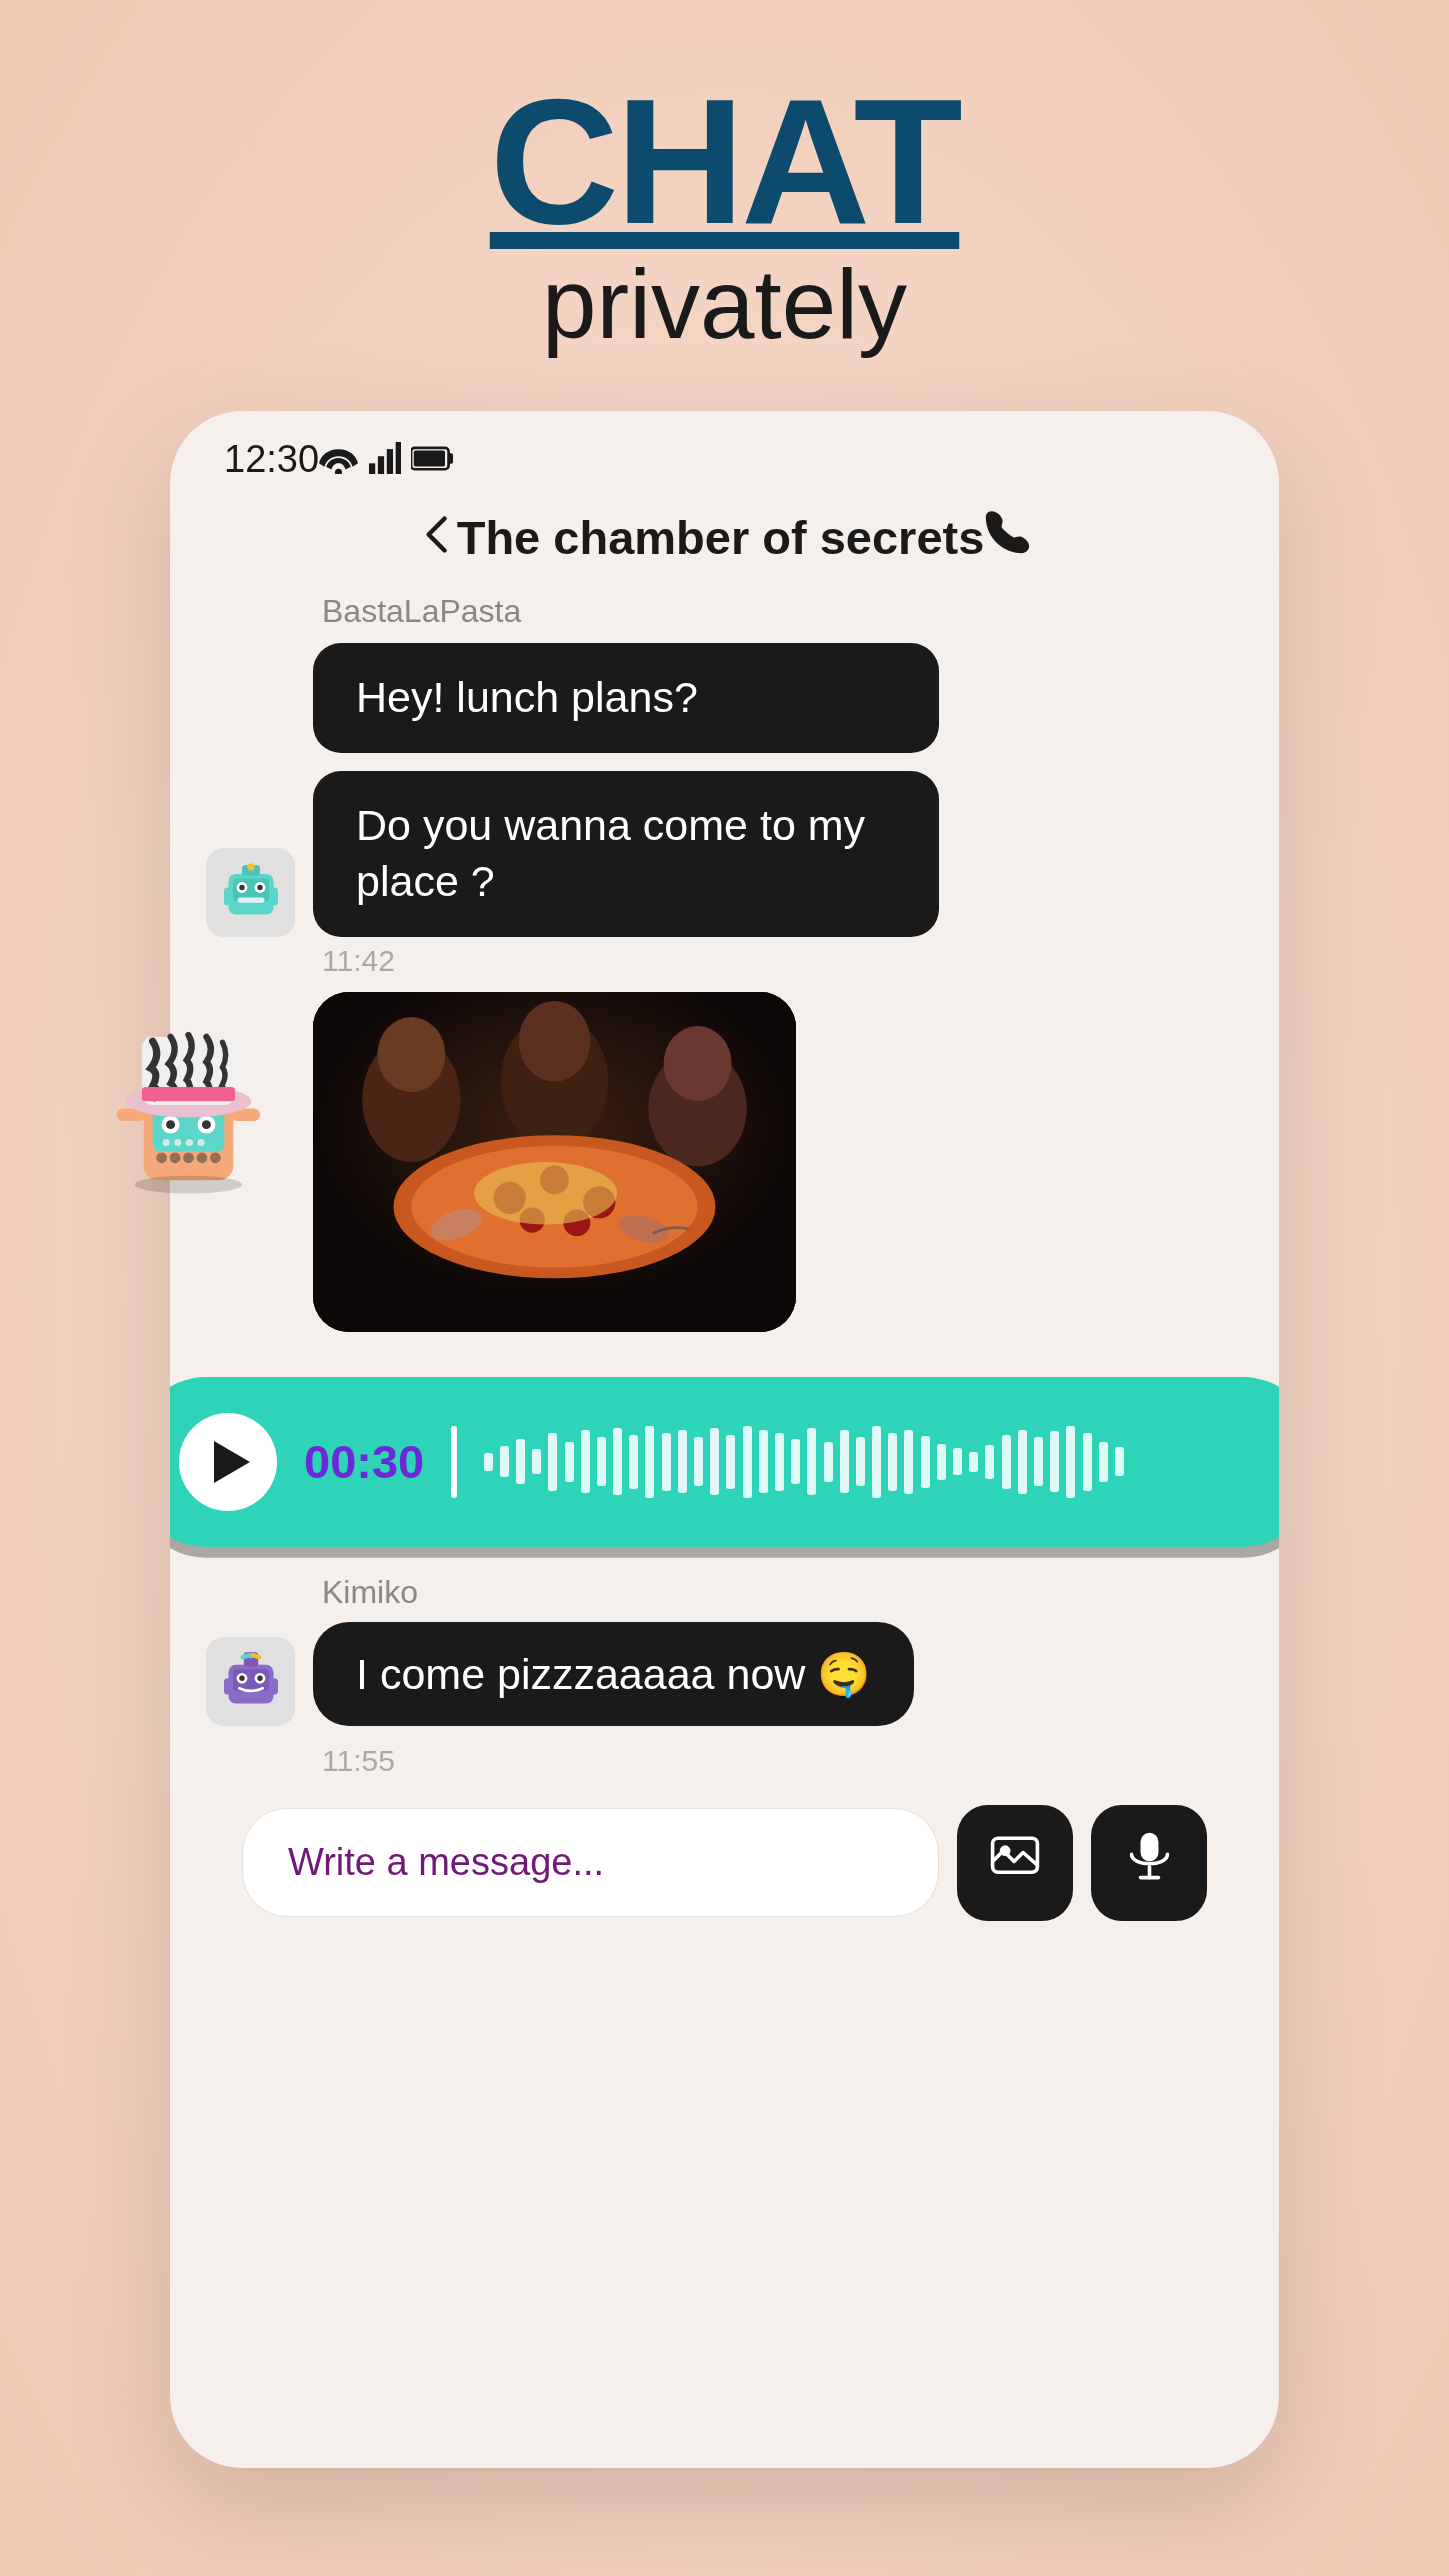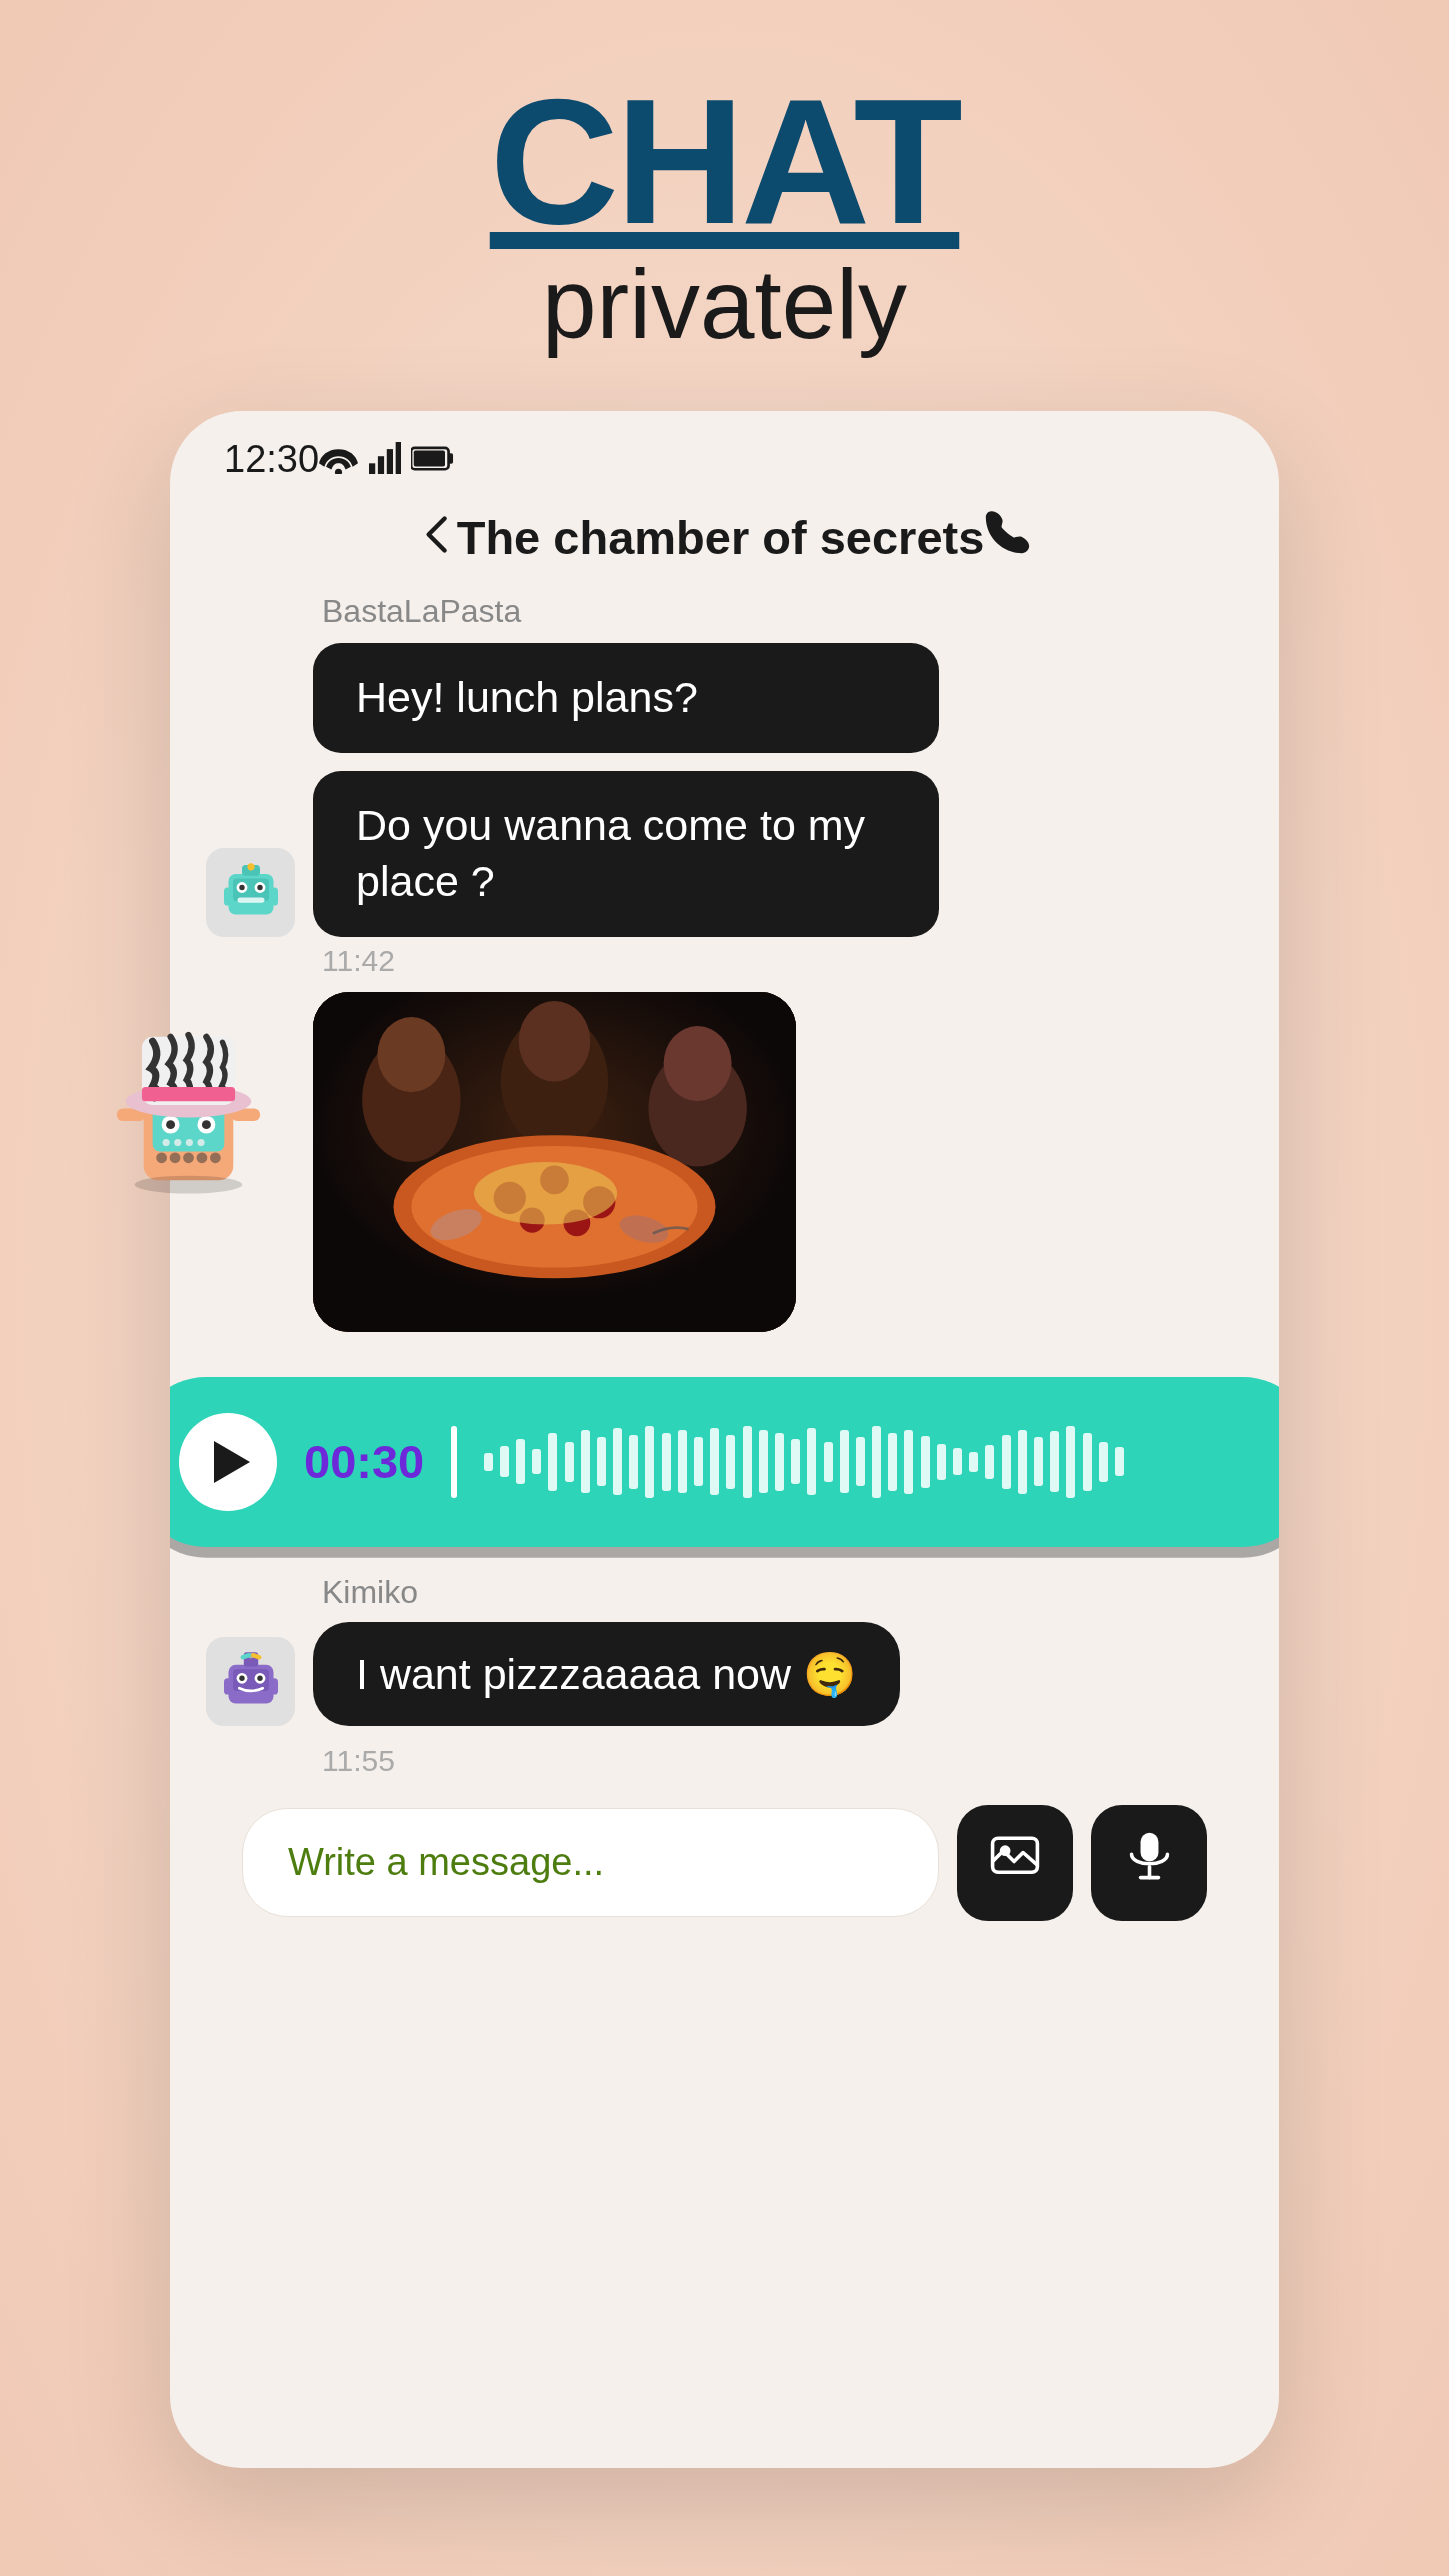--- a/index.html
+++ b/index.html
@@ -519,27 +519,27 @@
             <path d="M27 48 Q40 54 53 48" stroke="#fff" stroke-width="3" fill="none" stroke-linecap="round"></path>
 
             <rect x="32" y="8" width="16" height="16" rx="3" fill="#7a5ab8"></rect>
             <circle cx="40" cy="12" r="3" fill="#aaa"></circle>
             <rect x="28" y="10" width="12" height="5" rx="3" fill="#5cd6c8" transform="rotate(-20, 34, 12)"></rect>
             <rect x="40" y="10" width="12" height="5" rx="3" fill="#f5c030" transform="rotate(20, 46, 12)"></rect>
             <rect x="10" y="37" width="8" height="18" rx="4" fill="#8b6bc8"></rect>
             <rect x="62" y="37" width="8" height="18" rx="4" fill="#8b6bc8"></rect>
           </svg>
         </div>
-        <div class="kimiko-bubble">I want pizzzaaaaa now 🤤</div>
+        <div class="kimiko-bubble">I come pizzzaaaaa now 🤤</div>
       </div>
 
       <div class="kimiko-timestamp">11:55</div>
 
       <div class="input-area">
-        <div class="message-input-box" style="color:#4d7c0f;">Write a message...</div>
+        <div class="message-input-box" style="color:#701a75;">Write a message...</div>
         <div class="action-btn">
           <span class="action-btn-icon">
             <svg width="52" height="52" viewBox="0 0 58 58">
               <rect x="4" y="8" width="50" height="38" rx="6" fill="none" stroke="white" stroke-width="4"></rect>
               <circle cx="18" cy="22" r="6" fill="white"></circle>
               <path d="M4 34 L16 22 L28 34 L38 24 L54 38" stroke="white" stroke-width="4" fill="none" stroke-linejoin="round"></path>
             </svg>
           </span>
         </div>
         <div class="action-btn">

